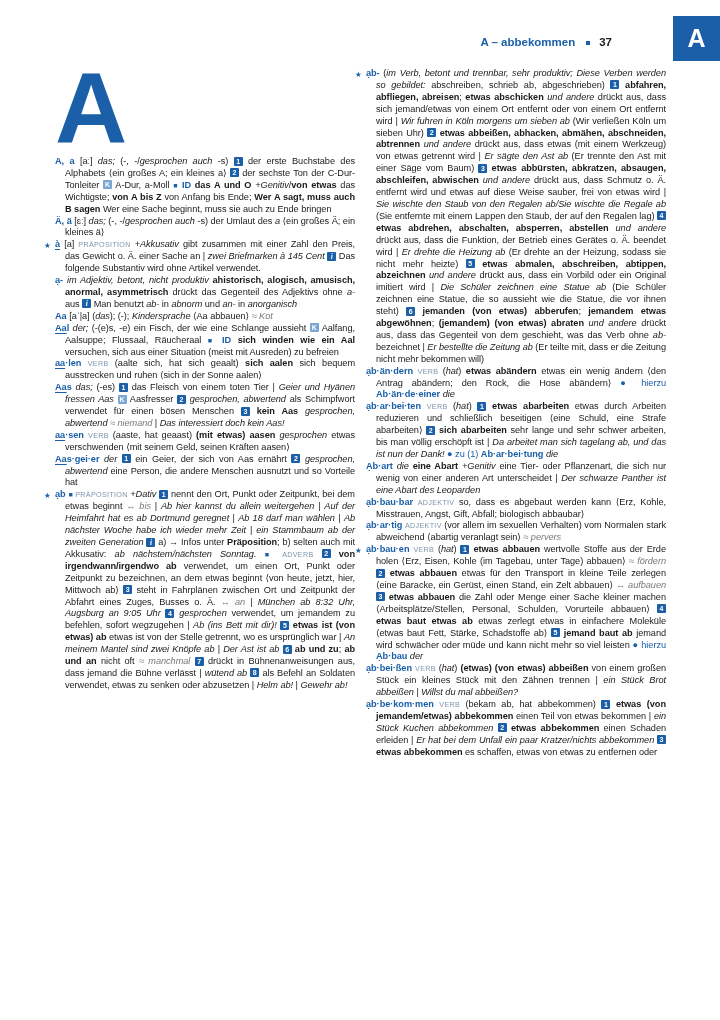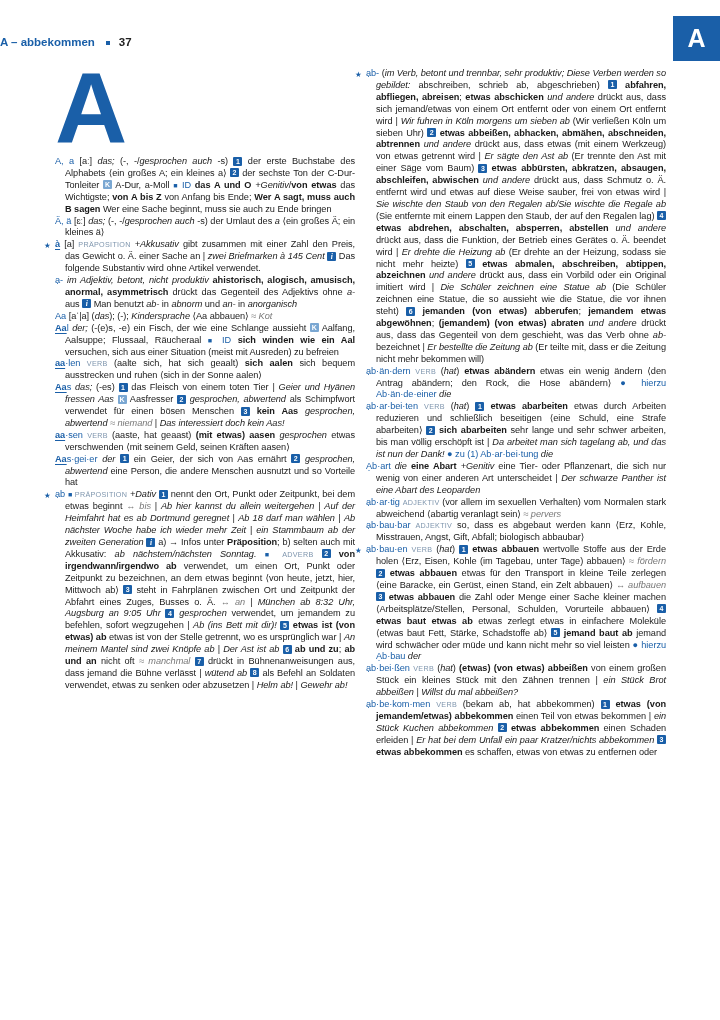--- a/index.html
+++ b/index.html
@@ -2,33 +2,33 @@
 <html><head>
 <meta charset="utf-8">
 <style>
   html,body{margin:0;padding:0;}
   body{width:720px;height:1020px;background:#ffffff;overflow:hidden;position:relative;
        font-family:"Liberation Sans",sans-serif;color:#1a1a1a;}
   .page{position:absolute;inset:0;}
   .thumb-tab{position:absolute;top:16px;right:0;width:47px;height:45px;background:#1a5fa8;
        color:#fff;display:flex;align-items:center;justify-content:center;
        font-size:25px;font-weight:bold;}
-  .header{position:absolute;top:36px;left:0;width:612px;text-align:left;
+  .header{position:absolute;top:36px;left:0;width:612px;text-align:right;
        font-size:11.5px;font-weight:bold;white-space:nowrap;}
   .header .htitle{color:#1a5fa8;}
   .header .hsq{display:inline-block;width:4px;height:4px;background:#1a5fa8;margin:0 9px 1px 11px;}
   .header .hpage{color:#222;}
   .cols{position:absolute;top:68px;left:55px;right:54px;display:flex;gap:11px;}
   .col{flex:1;min-width:0;}
   .dropcap{color:#1a5fa8;font-weight:bold;font-size:100px;line-height:80px;height:84px;
        margin-bottom:4px;letter-spacing:-2px;}
   .entry{font-size:9.2px;line-height:11.9px;text-align:justify;
        padding-left:10px;text-indent:-10px;position:relative;letter-spacing:-0.05px;}
   .star{position:absolute;left:-11px;top:1px;color:#1a5fa8;font-size:7.5px;text-indent:0;}
-  .seg-h{color:#1a5fa8;font-weight:normal;}
+  .seg-h{color:#1a5fa8;font-weight:bold;}
   .seg-u{color:#1a5fa8;font-weight:bold;text-decoration:underline;
        text-decoration-color:#1a5fa8;text-decoration-thickness:1px;text-underline-offset:1.5px;}
   .seg-b{font-weight:bold;}
   .seg-i{font-style:italic;}
   .seg-e{font-weight:normal;font-style:italic;}
   .seg-c{color:#7e95ad;font-size:7.2px;letter-spacing:0.3px;}
   .seg-g{color:#787878;font-style:italic;}
   .seg-q{color:#1a5fa8;font-size:7px;}
   .seg-d{color:#1a5fa8;margin-top:42px;}
   .badge-n{display:inline-block;background:#1a5fa8;color:#fff;font-weight:bold;font-size:7px;
@@ -64,20 +64,20 @@
         <div class="entry"><span class="seg-u">Aa</span><span class="seg-h">s </span><span class="seg-i">das; </span><span>(-es) </span><span class="badge-n">1</span><span> das Fleisch von einem toten Tier | </span><span class="seg-e">Geier und Hyänen fressen Aas </span><span class="badge-k">K</span><span> Aasfresser </span><span class="badge-n">2</span><span class="seg-i"> gesprochen, abwertend </span><span>als Schimpfwort verwendet für einen bösen Menschen </span><span class="badge-n">3</span><span class="seg-b"> kein Aas </span><span class="seg-i">gesprochen, abwertend </span><span class="seg-g">≈ niemand</span><span> | </span><span class="seg-e">Das interessiert doch kein Aas!</span></div>
         <div class="entry"><span class="seg-u">aa</span><span class="seg-h">·sen </span><span class="seg-c">VERB </span><span>(aaste, hat geaast) </span><span class="seg-b">(mit etwas) aasen </span><span class="seg-i">gesprochen </span><span>etwas verschwenden ⟨mit seinem Geld, seinen Kräften aasen⟩</span></div>
         <div class="entry"><span class="seg-u">Aa</span><span class="seg-h">s·gei·er </span><span class="seg-i">der </span><span class="badge-n">1</span><span> ein Geier, der sich von Aas ernährt </span><span class="badge-n">2</span><span class="seg-i"> gesprochen, abwertend </span><span>eine Person, die andere Menschen ausnutzt und so Vorteile hat</span></div>
         <div class="entry"><span class="star">★</span><span class="seg-h">ạb </span><span class="seg-q">■ </span><span class="seg-c">PRÄPOSITION </span><span class="seg-i">+Dativ </span><span class="badge-n">1</span><span> nennt den Ort, Punkt oder Zeitpunkt, bei dem etwas beginnt </span><span class="seg-g">↔ bis</span><span> | </span><span class="seg-e">Ab hier kannst du allein weitergehen</span><span> | </span><span class="seg-e">Auf der Heimfahrt hat es ab Dortmund geregnet</span><span> | </span><span class="seg-e">Ab 18 darf man wählen</span><span> | </span><span class="seg-e">Ab nächster Woche habe ich wieder mehr Zeit</span><span> | </span><span class="seg-e">ein Stammbaum ab der zweiten Generation </span><span class="badge-f">i</span><span> a) → Infos unter </span><span class="seg-b">Präposition</span><span>; b) selten auch mit Akkusativ: </span><span class="seg-i">ab nächstem/nächsten Sonntag. </span><span class="seg-q">■ </span><span class="seg-c">ADVERB </span><span class="badge-n">2</span><span class="seg-b"> von irgendwann/irgendwo ab </span><span>verwendet, um einen Ort, Punkt oder Zeitpunkt zu bezeichnen, an dem etwas beginnt ⟨von heute, jetzt, hier, Mittwoch ab⟩ </span><span class="badge-n">3</span><span> steht in Fahrplänen zwischen Ort und Zeitpunkt der Abfahrt eines Zuges, Busses o. Ä. </span><span class="seg-g">↔ an</span><span> | </span><span class="seg-e">München ab 8:32 Uhr, Augsburg an 9:05 Uhr </span><span class="badge-n">4</span><span class="seg-i"> gesprochen </span><span>verwendet, um jemandem zu befehlen, sofort wegzugehen | </span><span class="seg-e">Ab (ins Bett mit dir)! </span><span class="badge-n">5</span><span class="seg-b"> etwas ist (von etwas) ab </span><span>etwas ist von der Stelle getrennt, wo es ursprünglich war | </span><span class="seg-e">An meinem Mantel sind zwei Knöpfe ab</span><span> | </span><span class="seg-e">Der Ast ist ab </span><span class="badge-n">6</span><span class="seg-b"> ab und zu</span><span>; </span><span class="seg-b">ab und an </span><span>nicht oft </span><span class="seg-g">≈ manchmal </span><span class="badge-n">7</span><span> drückt in Bühnenanweisungen aus, dass jemand die Bühne verlässt | </span><span class="seg-e">wütend ab </span><span class="badge-n">8</span><span> als Befehl an Soldaten verwendet, etwas zu senken oder abzusetzen | </span><span class="seg-e">Helm ab!</span><span> | </span><span class="seg-e">Gewehr ab!</span></div>
       </div>
     <div class="col">
         <div class="entry"><span class="star">★</span><span class="seg-h">ạb- </span><span>(</span><span class="seg-i">im Verb, betont und trennbar, sehr produktiv; Diese Verben werden so gebildet: </span><span>abschreiben, schrieb ab, abgeschrieben) </span><span class="badge-n">1</span><span class="seg-b"> abfahren, abfliegen, abreisen</span><span>; </span><span class="seg-b">etwas abschicken </span><span class="seg-i">und andere </span><span>drückt aus, dass sich jemand/etwas von einem Ort entfernt oder von einem Ort entfernt wird | </span><span class="seg-e">Wir fuhren in Köln morgens um sieben ab </span><span>(Wir verließen Köln um sieben Uhr) </span><span class="badge-n">2</span><span class="seg-b"> etwas abbeißen, abhacken, abmähen, abschneiden, abtrennen </span><span class="seg-i">und andere </span><span>drückt aus, dass etwas (mit einem Werkzeug) von etwas getrennt wird | </span><span class="seg-e">Er sägte den Ast ab </span><span>(Er trennte den Ast mit einer Säge vom Baum) </span><span class="badge-n">3</span><span class="seg-b"> etwas abbürsten, abkratzen, absaugen, abschleifen, abwischen </span><span class="seg-i">und andere </span><span>drückt aus, dass Schmutz o. Ä. entfernt wird und etwas auf diese Weise sauber, frei von etwas wird | </span><span class="seg-e">Sie wischte den Staub von den Regalen ab/Sie wischte die Regale ab </span><span>(Sie entfernte mit einem Lappen den Staub, der auf den Regalen lag) </span><span class="badge-n">4</span><span class="seg-b"> etwas abdrehen, abschalten, absperren, abstellen </span><span class="seg-i">und andere </span><span>drückt aus, dass die Funktion, der Betrieb eines Gerätes o. Ä. beendet wird | </span><span class="seg-e">Er drehte die Heizung ab </span><span>(Er drehte an der Heizung, sodass sie nicht mehr heizte) </span><span class="badge-n">5</span><span class="seg-b"> etwas abmalen, abschreiben, abtippen, abzeichnen </span><span class="seg-i">und andere </span><span>drückt aus, dass ein Vorbild oder ein Original imitiert wird | </span><span class="seg-e">Die Schüler zeichnen eine Statue ab </span><span>(Die Schüler zeichnen eine Statue, die so aussieht wie die Statue, die vor ihnen steht) </span><span class="badge-n">6</span><span class="seg-b"> jemanden (von etwas) abberufen</span><span>; </span><span class="seg-b">jemandem etwas abgewöhnen</span><span>; </span><span class="seg-b">(jemandem) (von etwas) abraten </span><span class="seg-i">und andere </span><span>drückt aus, dass das Gegenteil von dem geschieht, was das Verb ohne </span><span class="seg-i">ab- </span><span>bezeichnet | </span><span class="seg-e">Er bestellte die Zeitung ab </span><span>(Er teilte mit, dass er die Zeitung nicht mehr bekommen will)</span></div>
         <div class="entry"><span class="seg-h">ạb·än·dern </span><span class="seg-c">VERB </span><span>(</span><span class="seg-i">hat</span><span>) </span><span class="seg-b">etwas abändern </span><span>etwas ein wenig ändern ⟨den Antrag abändern; den Rock, die Hose abändern⟩ </span><span class="seg-d">● hierzu </span><span class="seg-h">Ab·än·de·einer </span><span class="seg-i">die</span></div>
         <div class="entry"><span class="seg-h">ạb·ar·bei·ten </span><span class="seg-c">VERB </span><span>(</span><span class="seg-i">hat</span><span>) </span><span class="badge-n">1</span><span class="seg-b"> etwas abarbeiten </span><span>etwas durch Arbeiten reduzieren und schließlich beseitigen ⟨eine Schuld, eine Strafe abarbeiten⟩ </span><span class="badge-n">2</span><span class="seg-b"> sich abarbeiten </span><span>sehr lange und sehr schwer arbeiten, bis man völlig erschöpft ist | </span><span class="seg-e">Da arbeitet man sich tagelang ab, und das ist nun der Dank! </span><span class="seg-d">● zu (1) </span><span class="seg-h">Ab·ar·bei·tung </span><span class="seg-i">die</span></div>
         <div class="entry"><span class="seg-h">Ạb·art </span><span class="seg-i">die </span><span class="seg-b">eine Abart </span><span class="seg-i">+Genitiv </span><span>eine Tier- oder Pflanzenart, die sich nur wenig von einer anderen Art unterscheidet | </span><span class="seg-e">Der schwarze Panther ist eine Abart des Leoparden</span></div>
+        <div class="entry"><span class="seg-h">ạb·bau·bar </span><span class="seg-c">ADJEKTIV </span><span>so, dass es abgebaut werden kann ⟨Erz, Kohle, Misstrauen, Angst, Gift, Abfall; biologisch abbaubar⟩</span></div>
         <div class="entry"><span class="seg-h">ạb·ar·tig </span><span class="seg-c">ADJEKTIV </span><span>(vor allem im sexuellen Verhalten) vom Normalen stark abweichend ⟨abartig veranlagt sein⟩ </span><span class="seg-g">≈ pervers</span></div>
-        <div class="entry"><span class="seg-h">ạb·bau·bar </span><span class="seg-c">ADJEKTIV </span><span>so, dass es abgebaut werden kann ⟨Erz, Kohle, Misstrauen, Angst, Gift, Abfall; biologisch abbaubar⟩</span></div>
         <div class="entry"><span class="star">★</span><span class="seg-h">ạb·bau·en </span><span class="seg-c">VERB </span><span>(</span><span class="seg-i">hat</span><span>) </span><span class="badge-n">1</span><span class="seg-b"> etwas abbauen </span><span>wertvolle Stoffe aus der Erde holen ⟨Erz, Eisen, Kohle (im Tagebau, unter Tage) abbauen⟩ </span><span class="seg-g">≈ fördern </span><span class="badge-n">2</span><span class="seg-b"> etwas abbauen </span><span>etwas für den Transport in kleine Teile zerlegen ⟨eine Baracke, ein Gerüst, einen Stand, ein Zelt abbauen⟩ </span><span class="seg-g">↔ aufbauen </span><span class="badge-n">3</span><span class="seg-b"> etwas abbauen </span><span>die Zahl oder Menge einer Sache kleiner machen ⟨Arbeitsplätze/Stellen, Personal, Schulden, Vorurteile abbauen⟩ </span><span class="badge-n">4</span><span class="seg-b"> etwas baut etwas ab </span><span>etwas zerlegt etwas in einfachere Moleküle ⟨etwas baut Fett, Stärke, Schadstoffe ab⟩ </span><span class="badge-n">5</span><span class="seg-b"> jemand baut ab </span><span>jemand wird schwächer oder müde und kann nicht mehr so viel leisten </span><span class="seg-d">● hierzu </span><span class="seg-h">Ạb·bau </span><span class="seg-i">der</span></div>
         <div class="entry"><span class="seg-h">ạb·bei·ßen </span><span class="seg-c">VERB </span><span>(</span><span class="seg-i">hat</span><span>) </span><span class="seg-b">(etwas) (von etwas) abbeißen </span><span>von einem großen Stück ein kleines Stück mit den Zähnen trennen | </span><span class="seg-e">ein Stück Brot abbeißen</span><span> | </span><span class="seg-e">Willst du mal abbeißen?</span></div>
         <div class="entry"><span class="seg-h">ạb·be·kom·men </span><span class="seg-c">VERB </span><span>(bekam ab, hat abbekommen) </span><span class="badge-n">1</span><span class="seg-b"> etwas (von jemandem/etwas) abbekommen </span><span>einen Teil von etwas bekommen | </span><span class="seg-e">ein Stück Kuchen abbekommen </span><span class="badge-n">2</span><span class="seg-b"> etwas abbekommen </span><span>einen Schaden erleiden | </span><span class="seg-e">Er hat bei dem Unfall ein paar Kratzer/nichts abbekommen </span><span class="badge-n">3</span><span class="seg-b"> etwas abbekommen </span><span>es schaffen, etwas von etwas zu entfernen oder</span></div>
       </div>
   </div>
 </div>
 
 </body></html>

